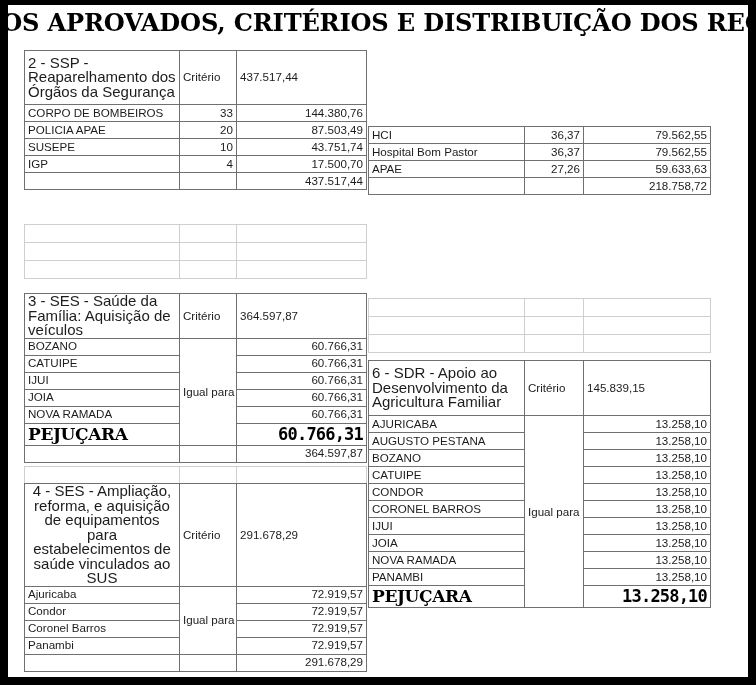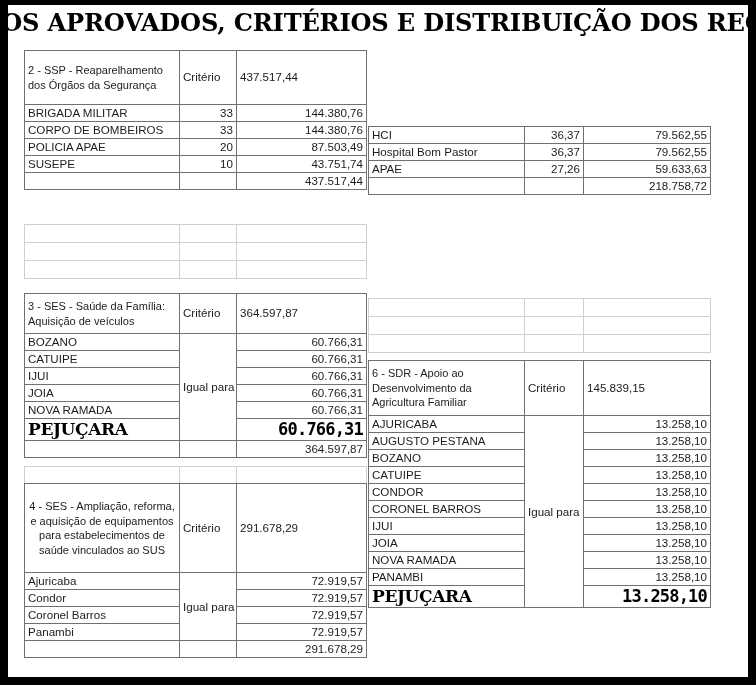--- a/index.html
+++ b/index.html
@@ -99,21 +99,21 @@
   .hl-num {
     font-family: "DejaVu Sans Mono", monospace;
     font-weight: bold;
     font-size: 17px;
     letter-spacing: -0.8px;
     color: #000000;
     line-height: 19px;
   }
   .hlrow td { height: 21px; margin-left: 36px; }
 
-  .hdr-title { font-size: 11px; line-height: 15px; }
+  .hdr-title { font-size: 15px; line-height: 15px; }
 </style>
 </head>
 <body>
 
 <div id="page-frame">
 
   <div id="title-bar">
     <div id="page-title">PROJETOS APROVADOS, CRITÉRIOS E DISTRIBUIÇÃO DOS RECURSOS</div>
   </div>
 
@@ -125,38 +125,38 @@
           <col style="width:57px">
           <col style="width:130px">
         </colgroup>
       <tbody>
         <tr>
           <td class="wrap lft hdr-title" rowspan="1" style="height:53px;">2 - SSP - Reaparelhamento dos Órgãos da Segurança</td>
           <td class="ctr">Critério</td>
           <td class="ctr">437.517,44</td>
         </tr>
         <tr class="row">
-          <td class="lft">BRIGADA MILITAR</td>
-          <td class="num">33</td>
-          <td class="num">144.380,76</td>
-        </tr>
-        <tr class="row">
           <td class="lft">CORPO DE BOMBEIROS</td>
           <td class="num">33</td>
           <td class="num">144.380,76</td>
         </tr>
         <tr class="row">
           <td class="lft">POLICIA APAE</td>
           <td class="num">20</td>
           <td class="num">87.503,49</td>
         </tr>
         <tr class="row">
           <td class="lft">SUSEPE</td>
           <td class="num">10</td>
           <td class="num">43.751,74</td>
+        </tr>
+        <tr class="row">
+          <td class="lft">IGP</td>
+          <td class="num">4</td>
+          <td class="num">17.500,70</td>
         </tr>
         <tr class="row">
           <td class="lft"></td>
           <td class="num"></td>
           <td class="num">437.517,44</td>
         </tr>
       </tbody>
     </table>
 
     <table class="sheet" style="position:absolute; left:8px; top:219px; width:342px;">

